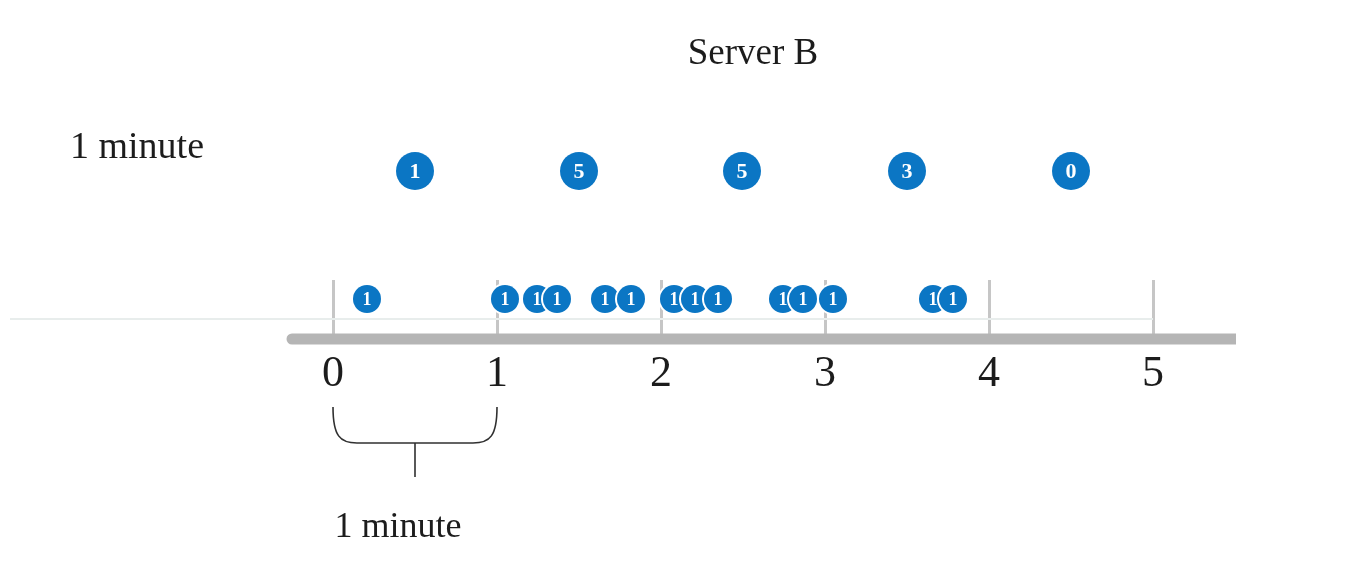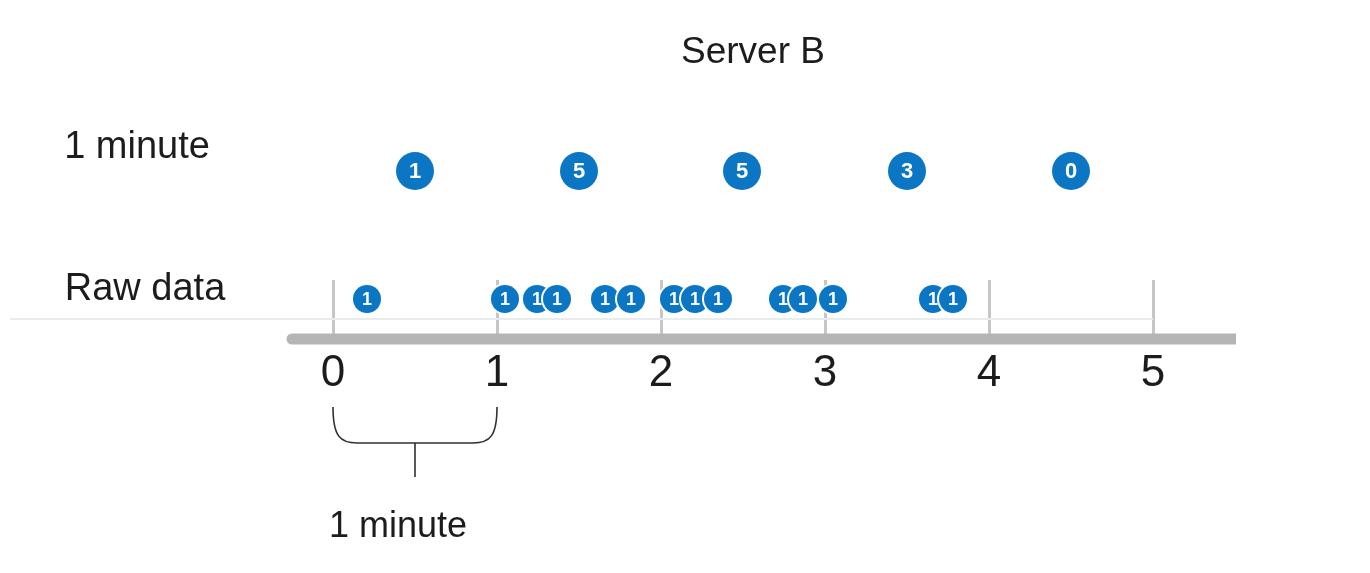--- a/index.html
+++ b/index.html
@@ -1,18 +1,18 @@
 <!DOCTYPE html>
 <html><head>
 <meta charset="utf-8">
 <style>
   html,body{margin:0;padding:0;background:#ffffff;}
   .canvas{
     position:relative;width:1236px;height:573px;background:#ffffff;
-    font-family:Liberation Sans, sans-serif;color:#1c1c1c;overflow:hidden;
+    font-family:Liberation Serif, serif;color:#1c1c1c;overflow:hidden;
   }
   .abs{position:absolute;}
   .title{top:30px;left:753px;transform:translateX(-50%);font-size:37px;white-space:nowrap;}
   .agg-label{top:122px;left:137px;transform:translateX(-50%);font-size:38px;line-height:46px;text-align:center;white-space:nowrap;}
   .raw-label{top:266px;left:145px;transform:translateX(-50%);font-size:38px;white-space:nowrap;}
   .time-label{top:396px;left:1258px;transform:translateX(-50%);font-size:37px;white-space:nowrap;}
   .bracket-label{top:504px;left:398px;transform:translateX(-50%);font-size:36px;white-space:nowrap;}
 
   .tick{position:absolute;top:280px;width:3px;height:64px;background:#c6c6c6;z-index:1;}
   .tick-label{position:absolute;top:346px;transform:translateX(-50%);font-size:44px;z-index:3;}
@@ -35,21 +35,20 @@
 <body>
 
 <div class="canvas">
 
   <div class="abs title">Server B</div>
 
   <div class="abs agg-label">
     <div>1 minute</div>
   </div>
 
-  <div class="abs raw-label">Raw data</div>
 
 
   <div class="abs bracket-label">1 minute</div>
 
   <svg class="axis-svg" width="1370" height="573">
     <line x1="10" y1="319" x2="1153" y2="319" stroke="#e8edec" stroke-width="2"></line>
     <line x1="292" y1="339" x2="1294" y2="339" stroke="#b5b5b5" stroke-width="11" stroke-linecap="round"></line>
     <polygon points="1288,314 1288,364 1341,339" fill="#b5b5b5"></polygon>
     <path d="M 333,407 C 333,436 340,443 357,443 L 473,443 C 490,443 497,436 497,407 M 415,443 L 415,477" fill="none" stroke="#303030" stroke-width="1.6"></path>
   </svg>

